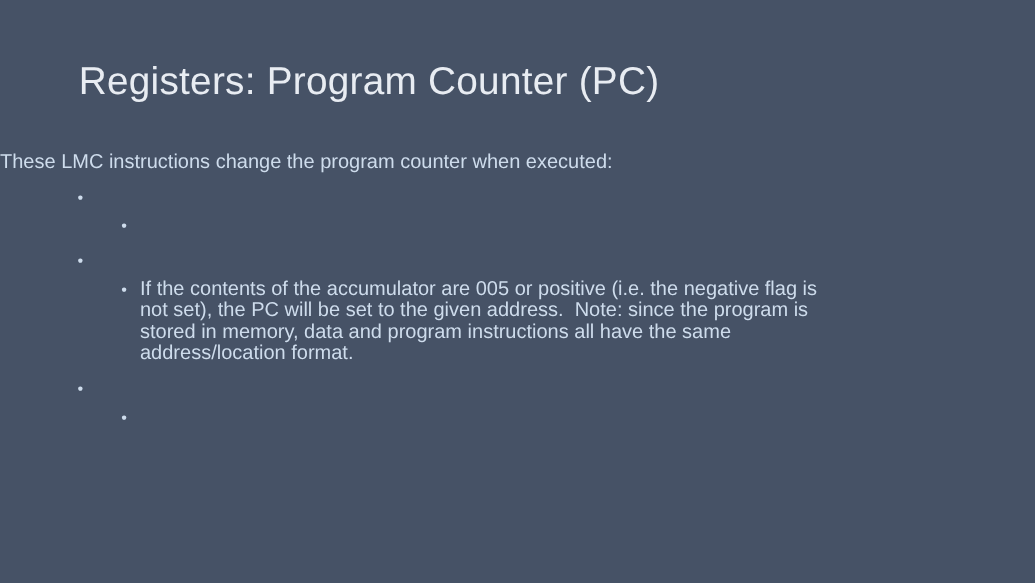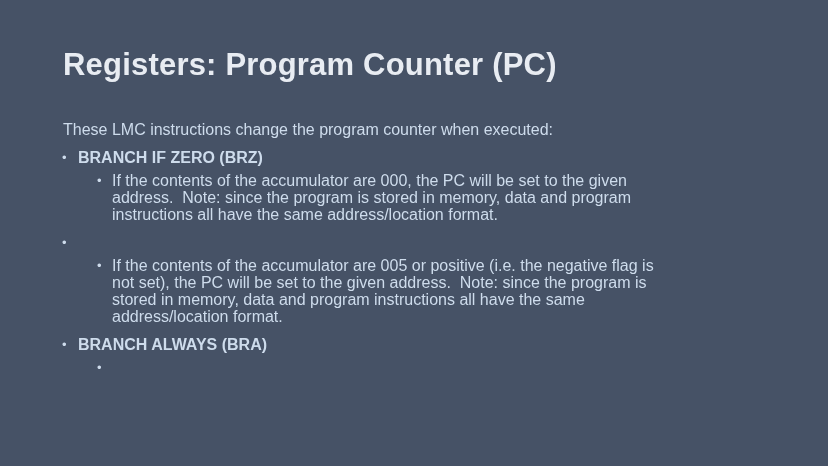--- a/index.html
+++ b/index.html
@@ -15,36 +15,35 @@
     height: 466px;
     background: var(--bg);
     overflow: hidden;
     font-family: "Liberation Sans", sans-serif;
   }
   .slide-title {
     position: absolute;
     left: 63px;
     top: 47px;
     font-size: 31px;
-    font-weight: 700;
+    font-weight: 400;
     letter-spacing: 0.2px;
     color: var(--title-color);
     white-space: nowrap;
   }
   .content {
     position: absolute;
     left: 0;
     right: 0;
     top: 121px;
     color: var(--body-color);
     font-size: 16px;
     line-height: 17px;
   }
   .intro {
-    padding-left: 63px;
   }
   .bullet-group { margin-top: 11px; }
   .l1-row {
     display: flex;
     padding-left: 62px;
   }
   .l1-row .marker {
     width: 16px;
     flex: 0 0 16px;
     font-size: 13px;
@@ -74,46 +73,41 @@
 
 <div class="slide">
   <h1 class="slide-title">Registers: Program Counter (PC)</h1>
 
   <div class="content">
     <div class="intro">These LMC instructions change the program counter when executed:</div>
 
     <div class="bullet-group">
       <div class="l1-row">
         <span class="marker">•</span>
-        <span class="heading">BRANCH IF ZERO (BRZ)</span>
       </div>
       <div class="l2-row">
         <span class="marker">•</span>
-        <span class="detail">If the contents of the accumulator are 000, the PC will be set to the given
-address.  Note: since the program is stored in memory, data and program
-instructions all have the same address/location format.</span>
       </div>
     </div>
 
     <div class="bullet-group">
       <div class="l1-row">
         <span class="marker">•</span>
       </div>
       <div class="l2-row">
         <span class="marker">•</span>
         <span class="detail">If the contents of the accumulator are 005 or positive (i.e. the negative flag is
 not set), the PC will be set to the given address.  Note: since the program is
 stored in memory, data and program instructions all have the same
 address/location format.</span>
       </div>
     </div>
 
     <div class="bullet-group">
       <div class="l1-row">
         <span class="marker">•</span>
-        <span class="heading">BRANCH ALWAYS (BRA)</span>
       </div>
       <div class="l2-row">
         <span class="marker">•</span>
       </div>
     </div>
   </div>
 </div>
 
 </body></html>

